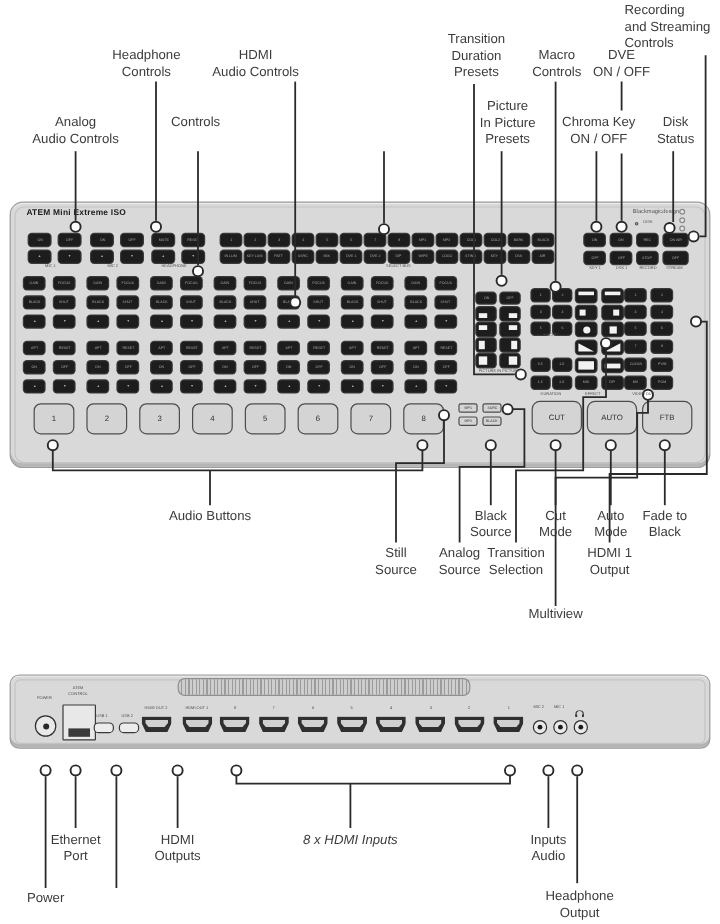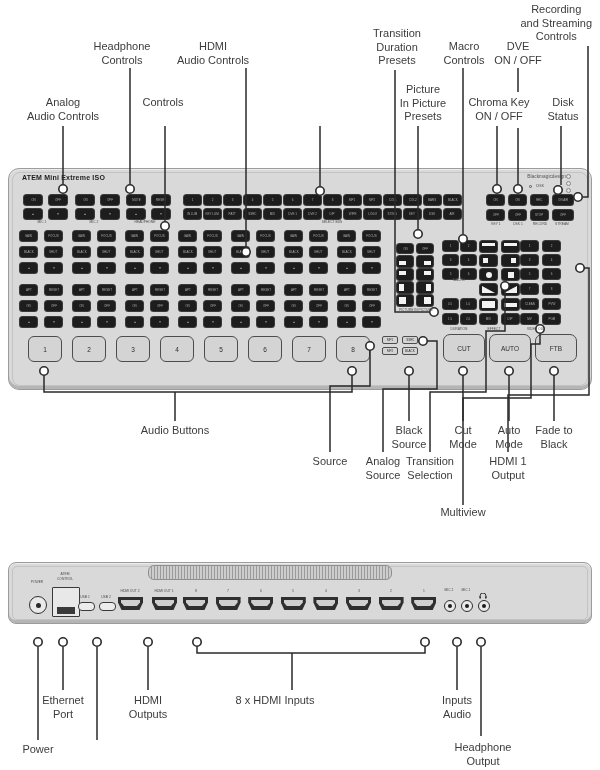--- a/index.html
+++ b/index.html
@@ -40,21 +40,21 @@
   .s-square{left:50%;top:50%;width:6px;height:6px;margin:-3px 0 0 -3px;}
   .s-solid{left:2px;right:2px;top:2px;bottom:2px;}
   .s-bar{left:2px;right:2px;top:50%;height:4px;margin-top:-2px;}
   .s-diagonal-left{background:none;width:0;height:0;left:2px;bottom:2px;
       border-bottom:7px solid #f2f2f2;border-right:13px solid transparent;}
   .s-diagonal-right{background:none;width:0;height:0;right:2px;bottom:2px;
       border-bottom:7px solid #f2f2f2;border-left:13px solid transparent;}
   
   .callout{position:absolute;font-size:11px;line-height:13.5px;color:#3c3c3c;
            text-align:center;white-space:nowrap;}
-  .callout.r{text-align:center;}
+  .callout.r{text-align:left;}
   
   .vent{position:absolute;border:1px solid #8f8f8f;border-radius:6px;
         background:repeating-linear-gradient(90deg,#cdcdcd 0 2px,#9b9b9b 2px 3px);}
   .rj45{position:absolute;border:1.3px solid #3a3a3a;background:#e8e8e8;border-radius:1px;}
   .rj45 .pins{position:absolute;left:4px;right:4px;bottom:2px;height:7px;background:#3a3a3a;}
   .usbc{position:absolute;border:1.3px solid #3a3a3a;border-radius:4px;background:#ececec;}
   .hdmiport{position:absolute;background:#2f2f2f;
             clip-path:polygon(0 0,100% 0,100% 42%,86% 100%,14% 100%,0 42%);}
   .hdmiport .slot{position:absolute;left:3px;right:3px;top:3px;bottom:4px;background:#cfcfcf;
             clip-path:polygon(0 0,100% 0,100% 40%,84% 100%,16% 100%,0 40%);}
@@ -865,20 +865,21 @@
       </div>
       <div class="callout" style="left: 429px; top: 424px; width: 160px;">
         <div>Auto</div>
         <div>Mode</div>
       </div>
       <div class="callout" style="left: 474px; top: 424px; width: 160px;">
         <div>Fade to</div>
         <div>Black</div>
       </div>
       <div class="callout" style="left: 250px; top: 455px; width: 160px;">
+        <div>Still</div>
         <div>Source</div>
       </div>
       <div class="callout" style="left: 303px; top: 455px; width: 160px;">
         <div>Analog</div>
         <div>Source</div>
       </div>
       <div class="callout" style="left: 350px; top: 455px; width: 160px;">
         <div>Transition</div>
         <div>Selection</div>
       </div>
@@ -893,21 +894,21 @@
         <div>Power</div>
       </div>
       <div class="callout" style="left: -17px; top: 694px; width: 160px;">
         <div>Ethernet</div>
         <div>Port</div>
       </div>
       <div class="callout" style="left: 68px; top: 694px; width: 160px;">
         <div>HDMI</div>
         <div>Outputs</div>
       </div>
-      <div class="callout" style="left: 195px; top: 694px; width: 160px;">
+      <div class="callout" style="left: 212px; top: 694px; width: 160px; font-style: italic;">
         <div>8 x HDMI Inputs</div>
       </div>
       <div class="callout" style="left: 377px; top: 694px; width: 160px;">
         <div>Inputs</div>
         <div>Audio</div>
       </div>
       <div class="callout" style="left: 403px; top: 741px; width: 160px;">
         <div>Headphone</div>
         <div>Output</div>
       </div>

